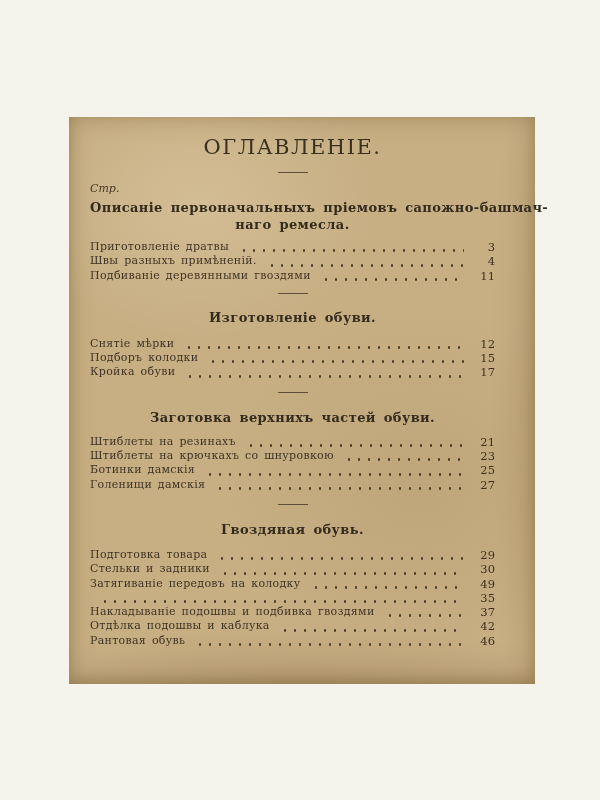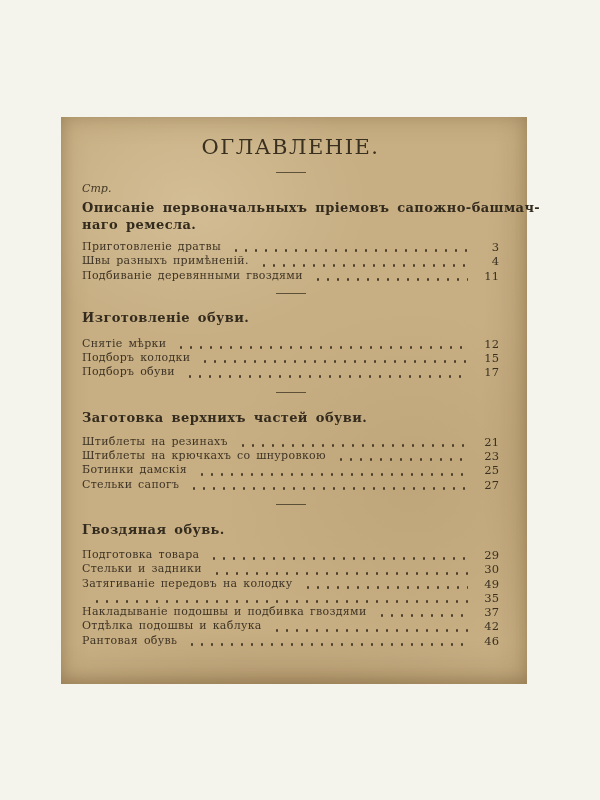--- a/index.html
+++ b/index.html
@@ -11,26 +11,26 @@
     overflow: hidden;
     font-family: "DejaVu Serif", serif;
   }
   .viewport {
     position: relative;
     width: 600px;
     height: 800px;
   }
   .scan-page {
     position: absolute;
-    left: 61px;
+    left: 69px;
     top: 117px;
     width: 466px;
     height: 567px;
     box-sizing: border-box;
-    padding: 17px 28px 0 21px;
+    padding: 17px 40px 0 21px;
     background-color: #c7ae83;
     background-image:
       radial-gradient(ellipse 55% 35% at 28% 15%, rgba(255,243,212,0.22), rgba(255,243,212,0) 70%),
       radial-gradient(ellipse 60% 45% at 75% 65%, rgba(122,90,44,0.10), rgba(122,90,44,0) 70%),
       radial-gradient(ellipse 120% 18% at 50% 101%, rgba(110,80,40,0.20), rgba(110,80,40,0) 60%),
       radial-gradient(ellipse 18% 120% at 101% 50%, rgba(110,80,40,0.12), rgba(110,80,40,0) 60%);
     box-shadow: inset 0 0 24px rgba(112,82,42,0.35), inset 0 -5px 12px rgba(100,72,36,0.22);
     color: #3e3425;
   }
   .toc-title {
@@ -55,20 +55,21 @@
   .page-col-label {
     margin-top: 9px;
     font-style: italic;
     font-size: 11px;
     line-height: 13px;
     padding-right: 1px;
     color: #443a28;
   }
   .section-heading {
     margin: 0;
+    text-align: center;
     font-size: 13px;
     font-weight: bold;
     letter-spacing: 0.4px;
     word-spacing: 3px;
     line-height: 17px;
     color: #332b1d;
   }
   .section-heading .hline { display: block; white-space: nowrap; }
   .sec0 .section-heading { margin-top: 4px; }
   .sec1 .section-heading { margin-top: 15px; }
@@ -150,21 +151,21 @@
           <span class="label">Снятіе мѣрки</span>
           <span class="leader"></span>
           <span class="num">12</span>
         </div>
         <div class="toc-row">
           <span class="label">Подборъ колодки</span>
           <span class="leader"></span>
           <span class="num">15</span>
         </div>
         <div class="toc-row">
-          <span class="label">Подборъ обуви</span>
+          <span class="label">Кройка обуви</span>
           <span class="leader"></span>
           <span class="num">17</span>
         </div>
       </div>
     </div>
 
     <div class="rule r3"></div>
 
     <div class="section sec2">
       <h2 class="section-heading">
@@ -180,21 +181,21 @@
           <span class="label">Штиблеты на крючкахъ со шнуровкою</span>
           <span class="leader"></span>
           <span class="num">23</span>
         </div>
         <div class="toc-row">
           <span class="label">Ботинки дамскія</span>
           <span class="leader"></span>
           <span class="num">25</span>
         </div>
         <div class="toc-row">
-          <span class="label">Стельки сапогъ</span>
+          <span class="label">Голенищи дамскія</span>
           <span class="leader"></span>
           <span class="num">27</span>
         </div>
       </div>
     </div>
 
     <div class="rule r4"></div>
 
     <div class="section sec3">
       <h2 class="section-heading">

